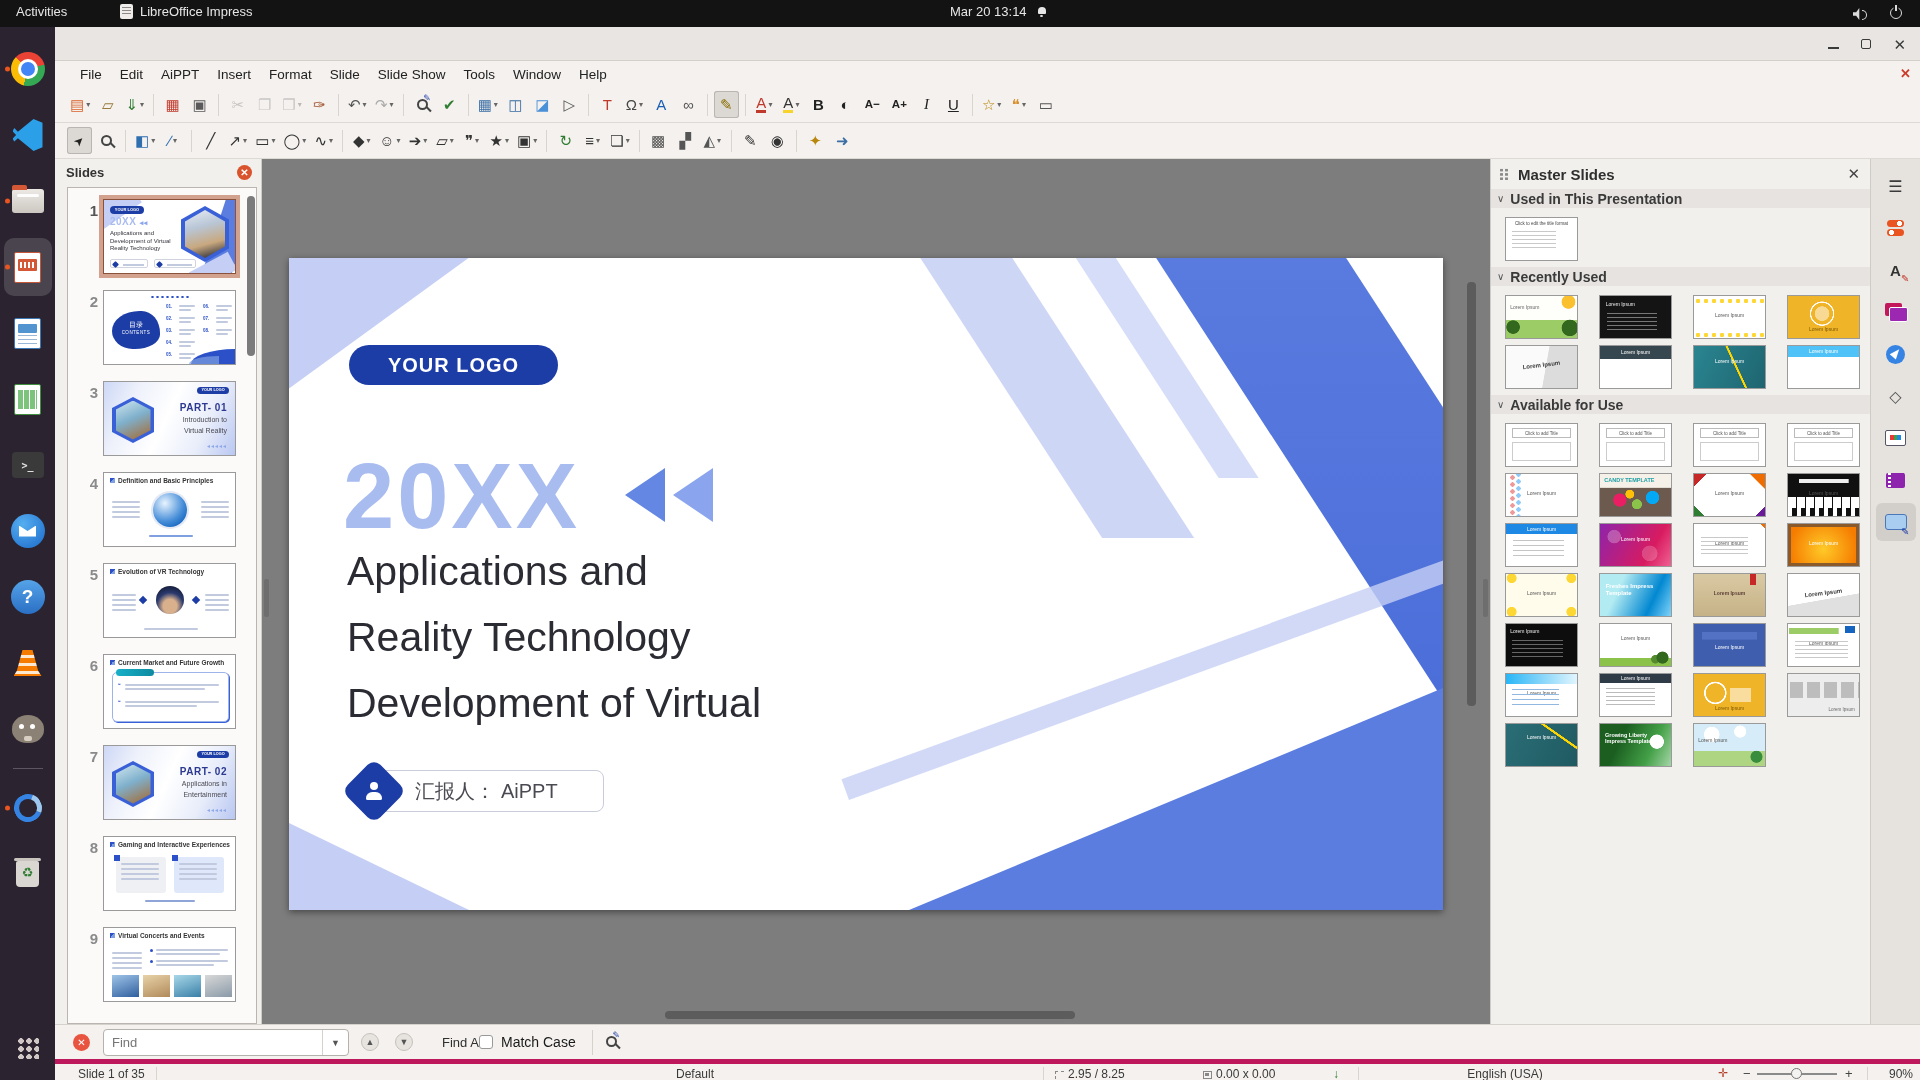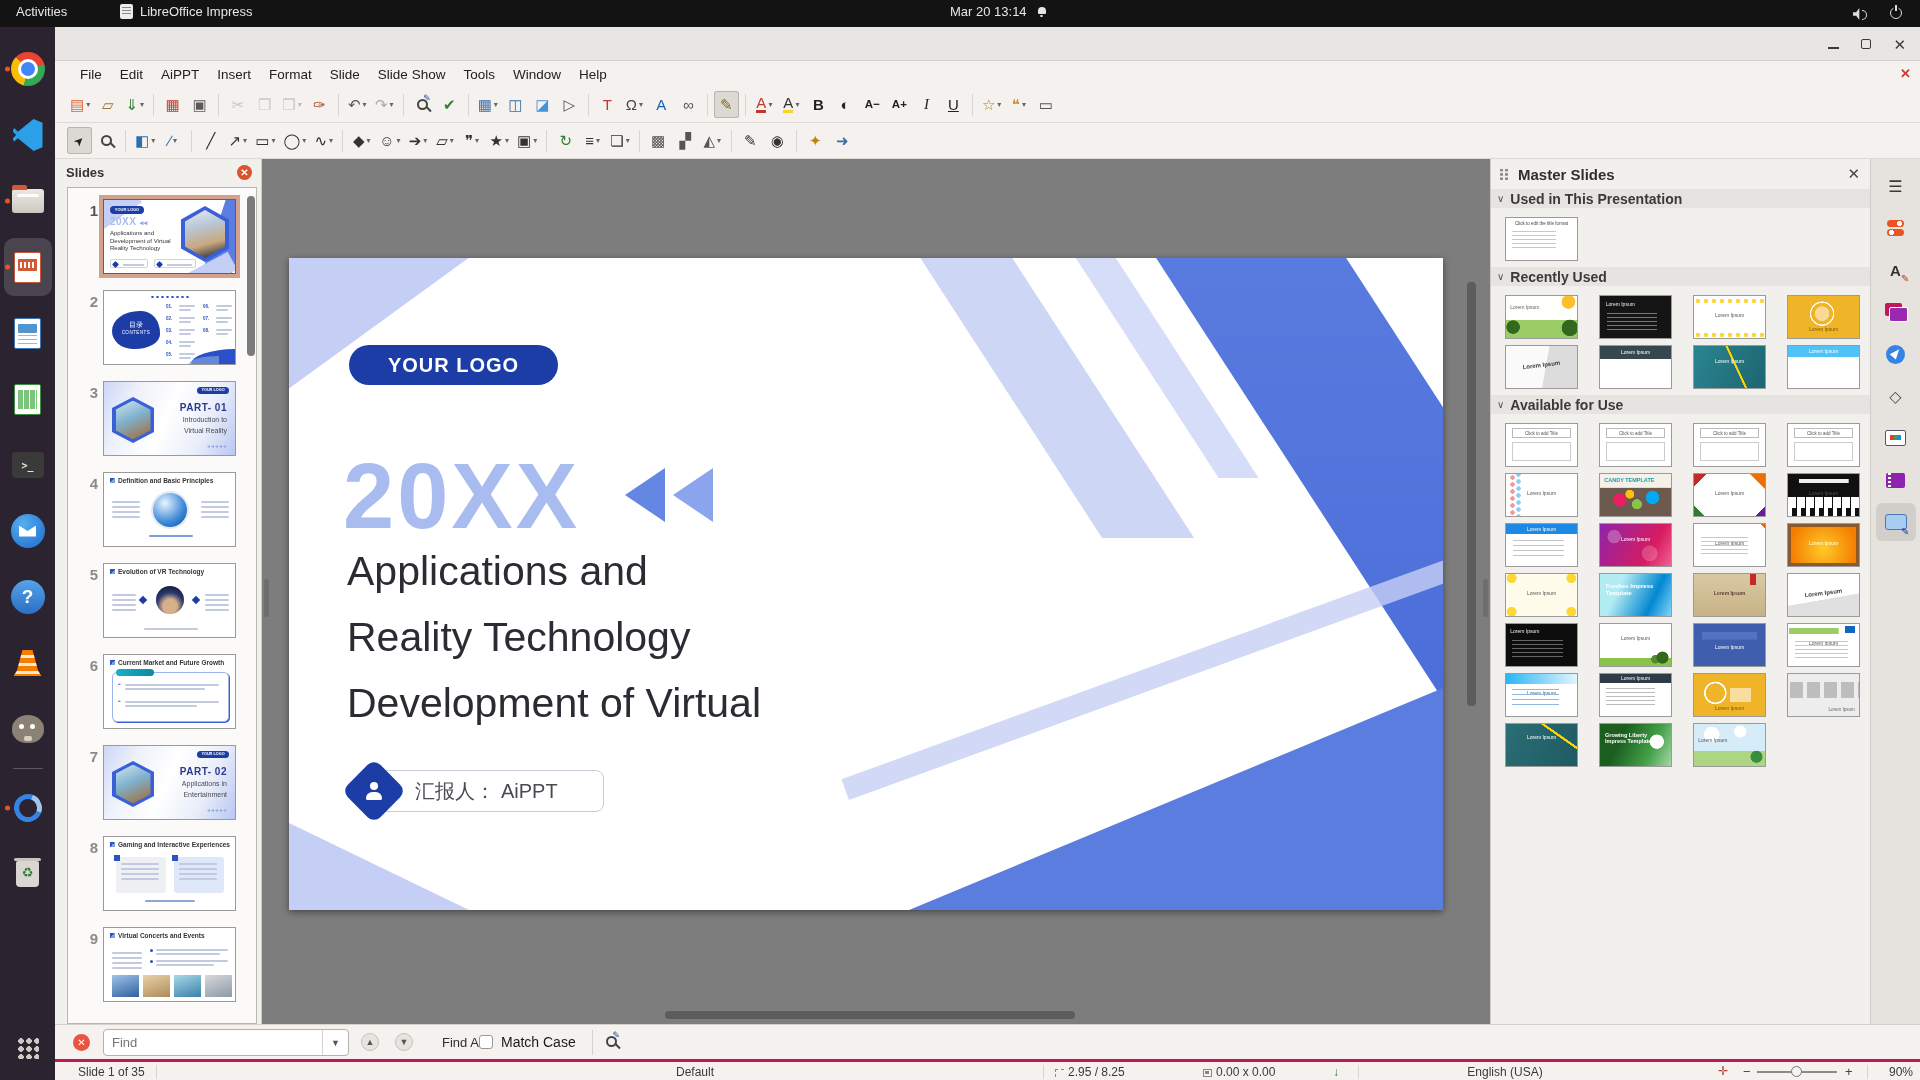--- a/index.html
+++ b/index.html
@@ -242,21 +242,21 @@
 .fb-input{position:absolute;left:48px;top:4px;width:246px;height:27px;background:#fff;border:1px solid #b5b1ad;border-radius:4px;display:flex;align-items:center}
 .fb-input input{flex:1;border:none;outline:none;padding:0 8px;font-size:13px;font-family:"Liberation Sans",sans-serif;color:#333;background:transparent;min-width:0}
 .fb-dd{width:26px;align-self:stretch;border-left:1px solid #d5d2ce;display:flex;align-items:center;justify-content:center;font-size:9px;color:#555}
 .fb-nav{position:absolute;top:8px;width:18px;height:18px;border-radius:50%;background:#e7e4e0;border:1px solid #c5c2be;color:#555;font-size:9px;display:flex;align-items:center;justify-content:center}
 .fb-lab{position:absolute;top:10px;font-size:13px;color:#2f2f2f}
 .fb-check{position:absolute;left:424px;top:10px;width:14px;height:14px;border:1px solid #999;border-radius:3px;background:#fff}
 .fb-mc{position:absolute;left:446px;top:9px;font-size:14px;color:#1a1a1a}
 .fb-sep{position:absolute;left:537px;top:5px;width:1px;height:25px;background:#d5d2ce}
 .fb-fr{position:absolute;left:551px;top:11px}
 
-.statusbar{height:21px;background:#f4f1ee;border-top:3px solid #be185d;position:relative;font-size:12px;color:#3a3a3a;flex:0 0 auto}
+.statusbar{height:21px;background:#f4f1ee;border-top:5px solid #be185d;position:relative;font-size:12px;color:#3a3a3a;flex:0 0 auto}
 .st{position:absolute;top:3px}
 .st-sep{position:absolute;top:3px;width:1px;height:14px;background:#d8d4d0}
 .ic-pos{display:inline-block;width:9px;height:8px;border:1px dashed #888;border-right:none;border-bottom:none;vertical-align:-1px;margin-right:4px}
 .ic-size{display:inline-block;width:9px;height:8px;border:1px solid #888;vertical-align:-1px;margin-right:4px;background:linear-gradient(#888,#888) 1px 1px/4px 3px no-repeat}
 .st-mod{color:#2e7d32;font-weight:bold}
 .ic-fit{color:#b3402a;font-size:12px}
 .zoom-track{position:absolute;left:1702px;top:9px;width:80px;height:2px;background:#8a8a8a}
 .zoom-thumb{position:absolute;left:1736px;top:4px;width:11px;height:11px;border-radius:50%;background:#f5f3f1;border:1px solid #777}
 .zoom-pm{position:absolute;top:2px;font-size:13px;color:#444}
 </style>

